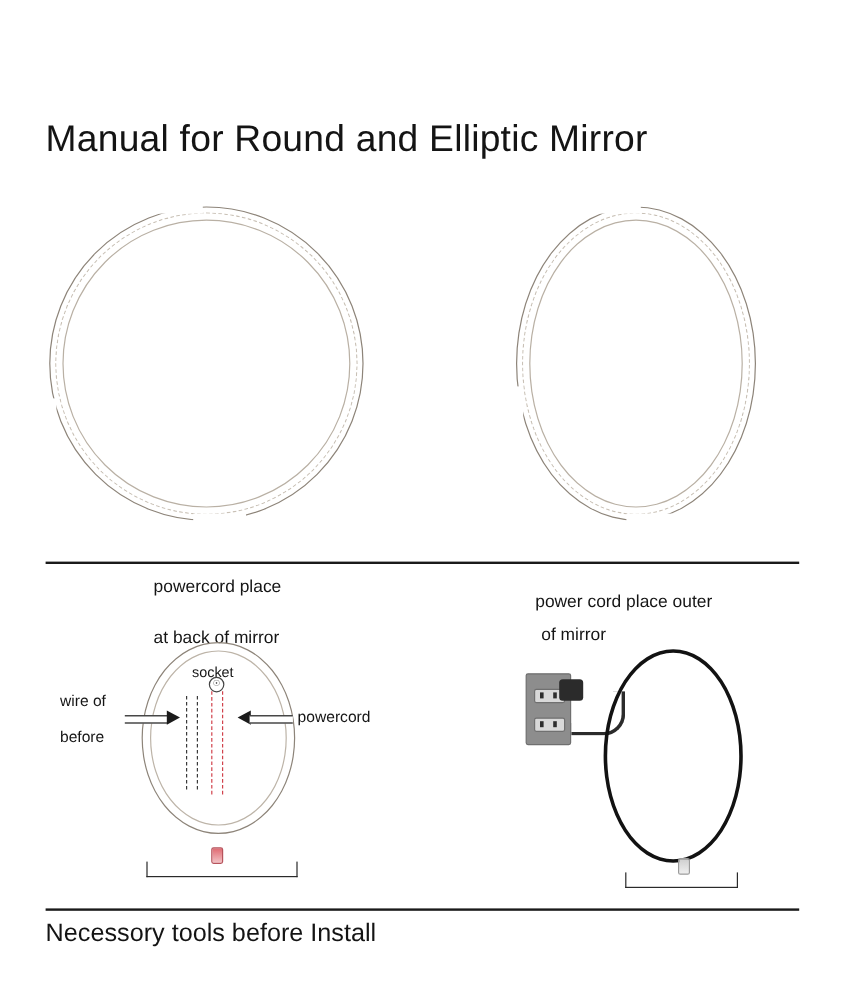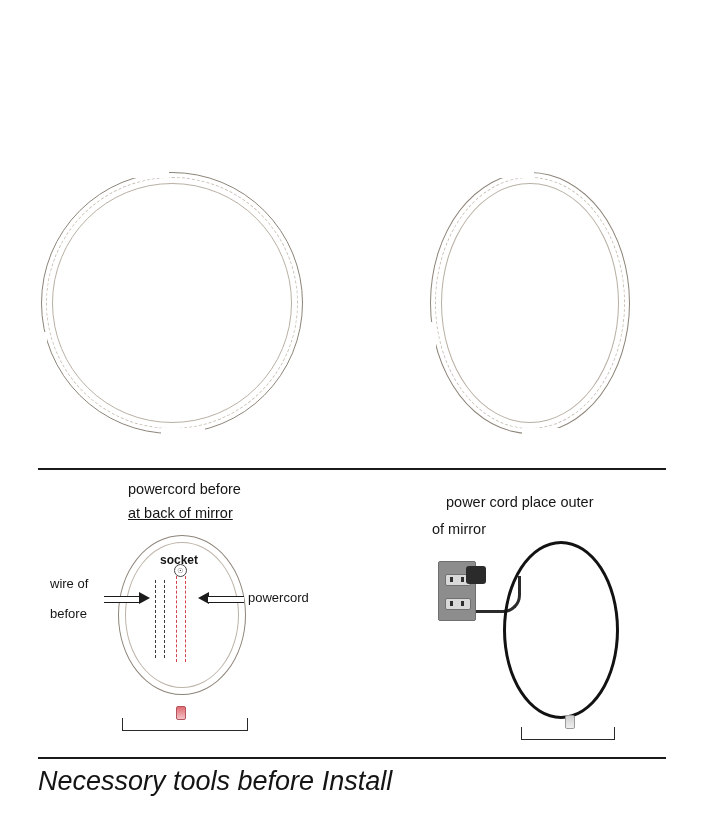--- a/index.html
+++ b/index.html
@@ -83,31 +83,31 @@
   .rule-2 { top: 757px; }
 
   
   .cap {
     position: absolute;
     font-size: 14.5px;
     color: #151515;
     white-space: nowrap;
   }
   .cap-left-1 { left: 128px; top: 481px; }
-  .cap-left-2 { left: 128px; top: 505px; text-decoration: underline; }
+  .cap-left-2 { left: 128px; top: 524px; }
   .cap-right-1 { left: 446px; top: 494px; }
-  .cap-right-2 { left: 432px; top: 521px; text-align: center; }
+  .cap-right-2 { left: 451px; top: 521px; text-align: center; }
 
   .label {
     position: absolute;
     font-size: 13px;
     color: #151515;
     white-space: nowrap;
   }
-  .lbl-socket { left: 160px; top: 553px; font-size: 12px; font-weight: bold; }
+  .lbl-socket { left: 160px; top: 553px; font-size: 12px; }
   .lbl-wire-1 { left: 50px; top: 576px; }
   .lbl-wire-2 { left: 50px; top: 606px; }
   .lbl-powercord { left: 248px; top: 590px; }
 
   
   .mirror-back {
     position: absolute;
     left: 118px;
     top: 535px;
     width: 128px;
@@ -246,31 +246,31 @@
     height: 172px;
     border: 3px solid #121212;
     border-radius: 50%;
   }
 
   
   .footer-text {
     position: absolute;
     left: 38px;
     top: 766px;
-    font-size: 27px;
+    font-size: 21px;
     color: #141414;
     white-space: nowrap;
-    font-style: italic;
   }
 </style>
 </head>
 <body>
 
 <div class="page">
 
+  <div class="title">Manual for Round and Elliptic Mirror</div>
 
   <div class="mirror-round">
     <div class="ring-outer"></div>
     <div class="ring-dash"></div>
     <div class="ring-inner"></div>
     <div class="ring-gap" style="left:86px; top:-2px; width:42px; height:8px;"></div>
     <div class="ring-gap" style="left:-3px; top:160px; width:9px; height:34px;"></div>
     <div class="ring-gap" style="left:120px; top:256px; width:44px; height:9px;"></div>
   </div>
 
@@ -278,21 +278,21 @@
     <div class="ring-outer"></div>
     <div class="ring-dash"></div>
     <div class="ring-inner"></div>
     <div class="ring-gap" style="left:68px; top:-2px; width:36px; height:8px;"></div>
     <div class="ring-gap" style="left:-3px; top:150px; width:9px; height:30px;"></div>
     <div class="ring-gap" style="left:92px; top:256px; width:38px; height:9px;"></div>
   </div>
 
   <div class="rule rule-1"></div>
 
-  <div class="cap cap-left-1">powercord before</div>
+  <div class="cap cap-left-1">powercord place</div>
   <div class="cap cap-left-2">at back of mirror</div>
 
   <div class="cap cap-right-1">power cord place outer</div>
   <div class="cap cap-right-2">of mirror</div>
 
   <div class="mirror-back">
     <div class="mb-outer"></div>
     <div class="mb-inner"></div>
   </div>
 

